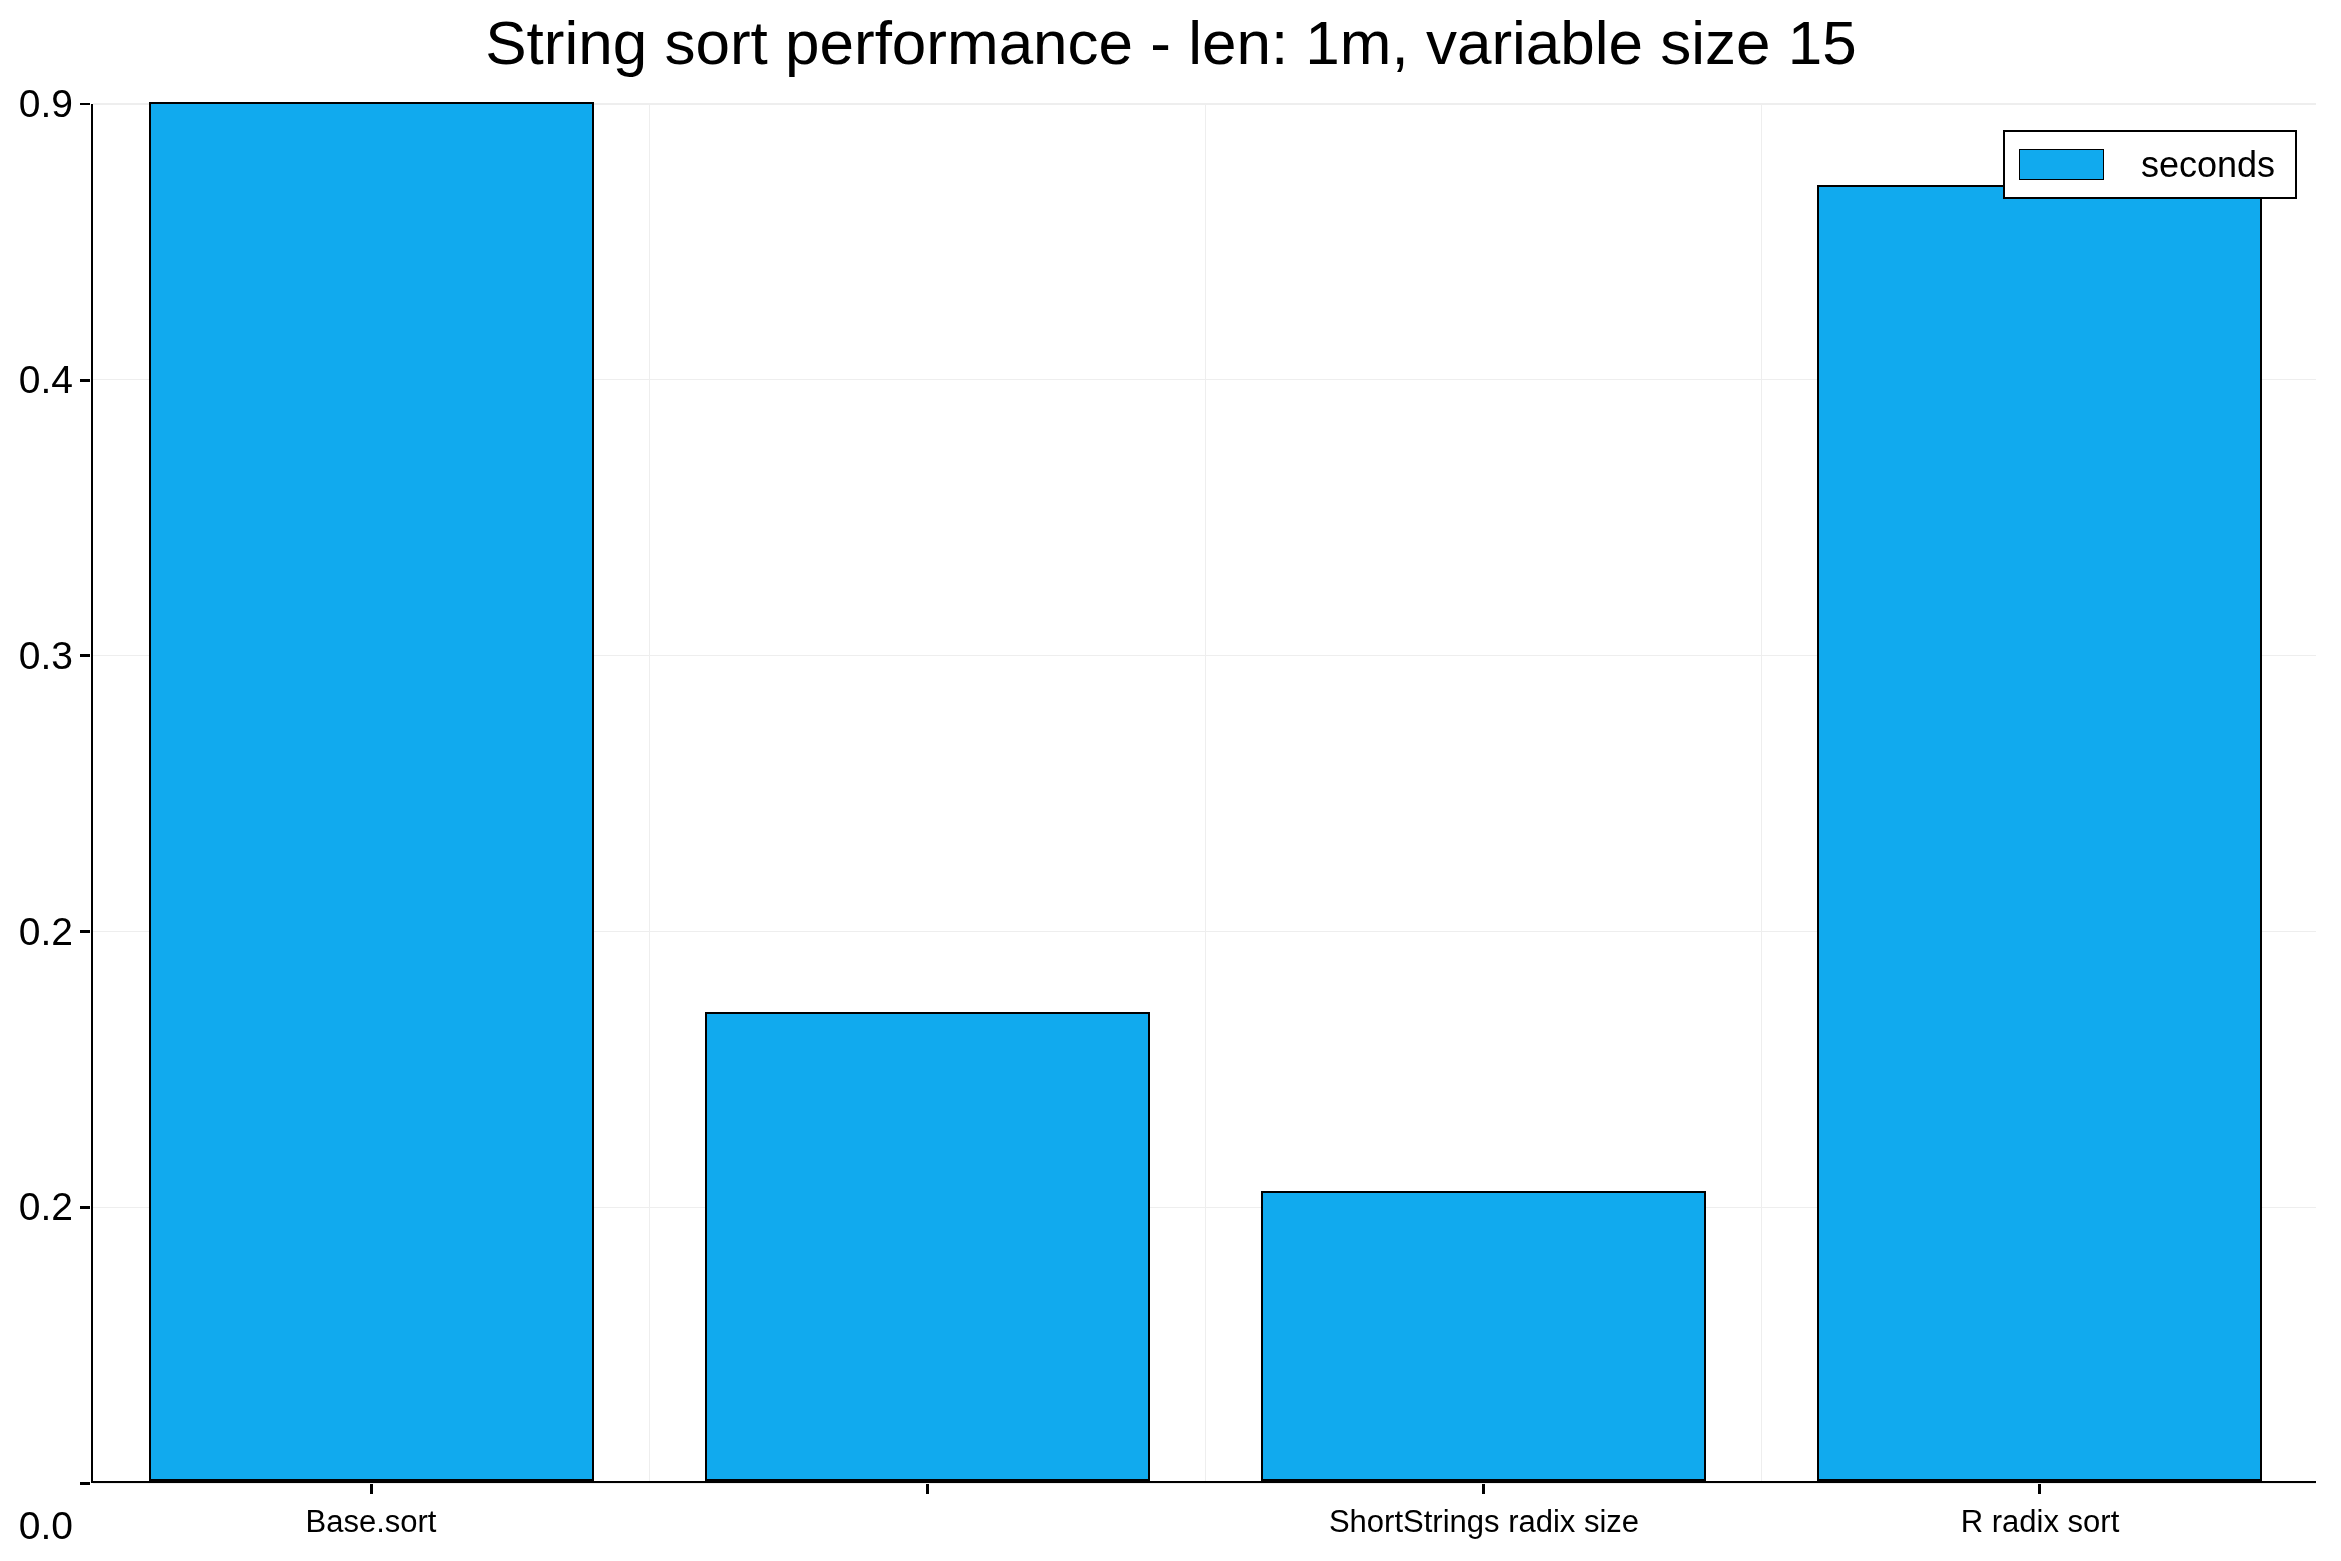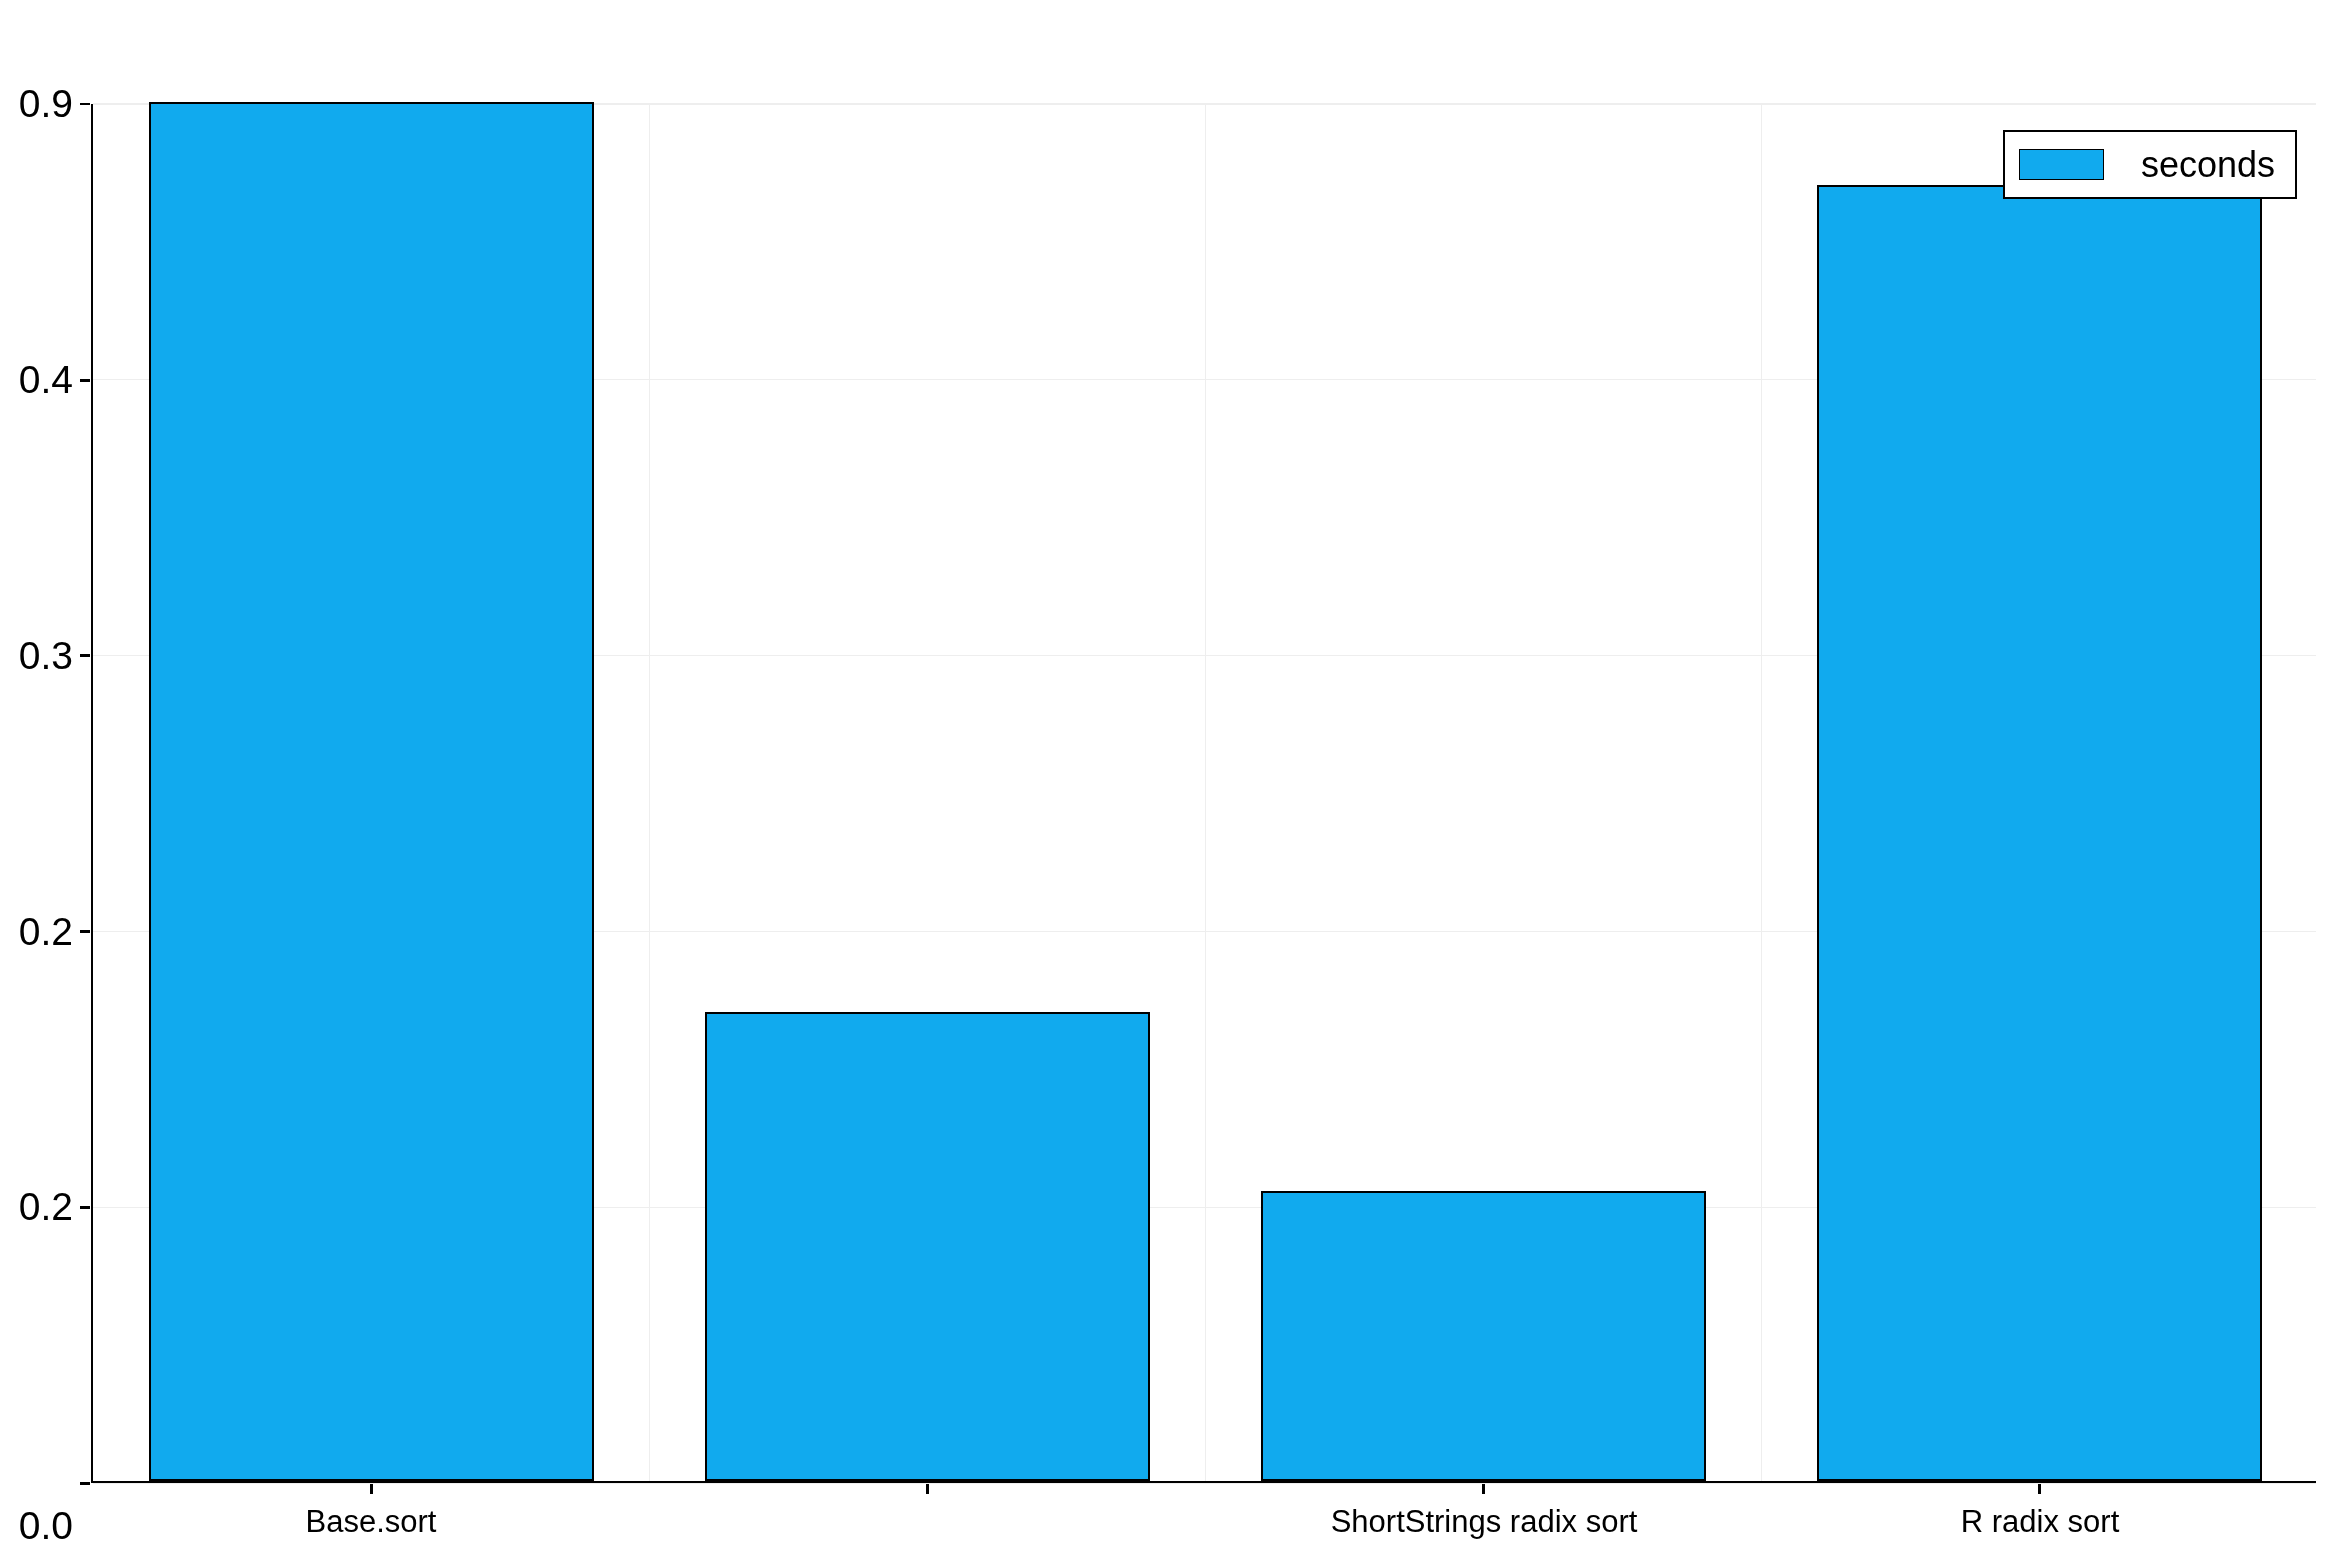--- a/index.html
+++ b/index.html
@@ -95,20 +95,21 @@
     }
     .legend-label {
       font-size: 36px;
       color: #000;
     }
   </style>
 </head>
 <body>
 
 <div class="chart-container">
+  <div class="chart-title">String sort performance - len: 1m, variable size 15</div>
 
   <div class="plot-area" id="plot-area">
 
   <div class="grid-h" style="top: 1379px;"></div>
       <div class="ytick" style="top: 1378px;"></div>
       <div class="ytick-label" style="top: 1379px; margin-top: 43px;">0.0</div>
       <div class="grid-h" style="top: 1103px;"></div>
       <div class="ytick" style="top: 1102px;"></div>
       <div class="ytick-label" style="top: 1103px;">0.2</div>
       <div class="grid-h" style="top: 827px;"></div>
@@ -126,21 +127,21 @@
       <div class="grid-v" style="left: 556px;"></div>
       <div class="grid-v" style="left: 1112px;"></div>
       <div class="grid-v" style="left: 1668px;"></div>
       <div class="bar" style="left: 56px; width: 445px; height: 1379px;"></div>
       <div class="xtick" style="left: 277px;"></div>
       <div class="xtick-label" style="left: 278px;">Base.sort</div>
       <div class="bar" style="left: 612px; width: 445px; height: 469px;"></div>
       <div class="xtick" style="left: 833px;"></div>
       <div class="bar" style="left: 1168px; width: 445px; height: 290px;"></div>
       <div class="xtick" style="left: 1389px;"></div>
-      <div class="xtick-label" style="left: 1391px;">ShortStrings radix sort</div>
+      <div class="xtick-label" style="left: 1391px;">ShortStrings radix size</div>
       <div class="bar" style="left: 1724px; width: 445px; height: 1296px;"></div>
       <div class="xtick" style="left: 1945px;"></div>
       <div class="xtick-label" style="left: 1947px;">R radix sort</div>
       <div class="legend-box" id="legend-box" style="right: 19.5px; top: 26px;">
       <div class="legend-swatch"></div>
       <div class="legend-label">seconds</div>
     </div>
     </div>
 </div>
 

